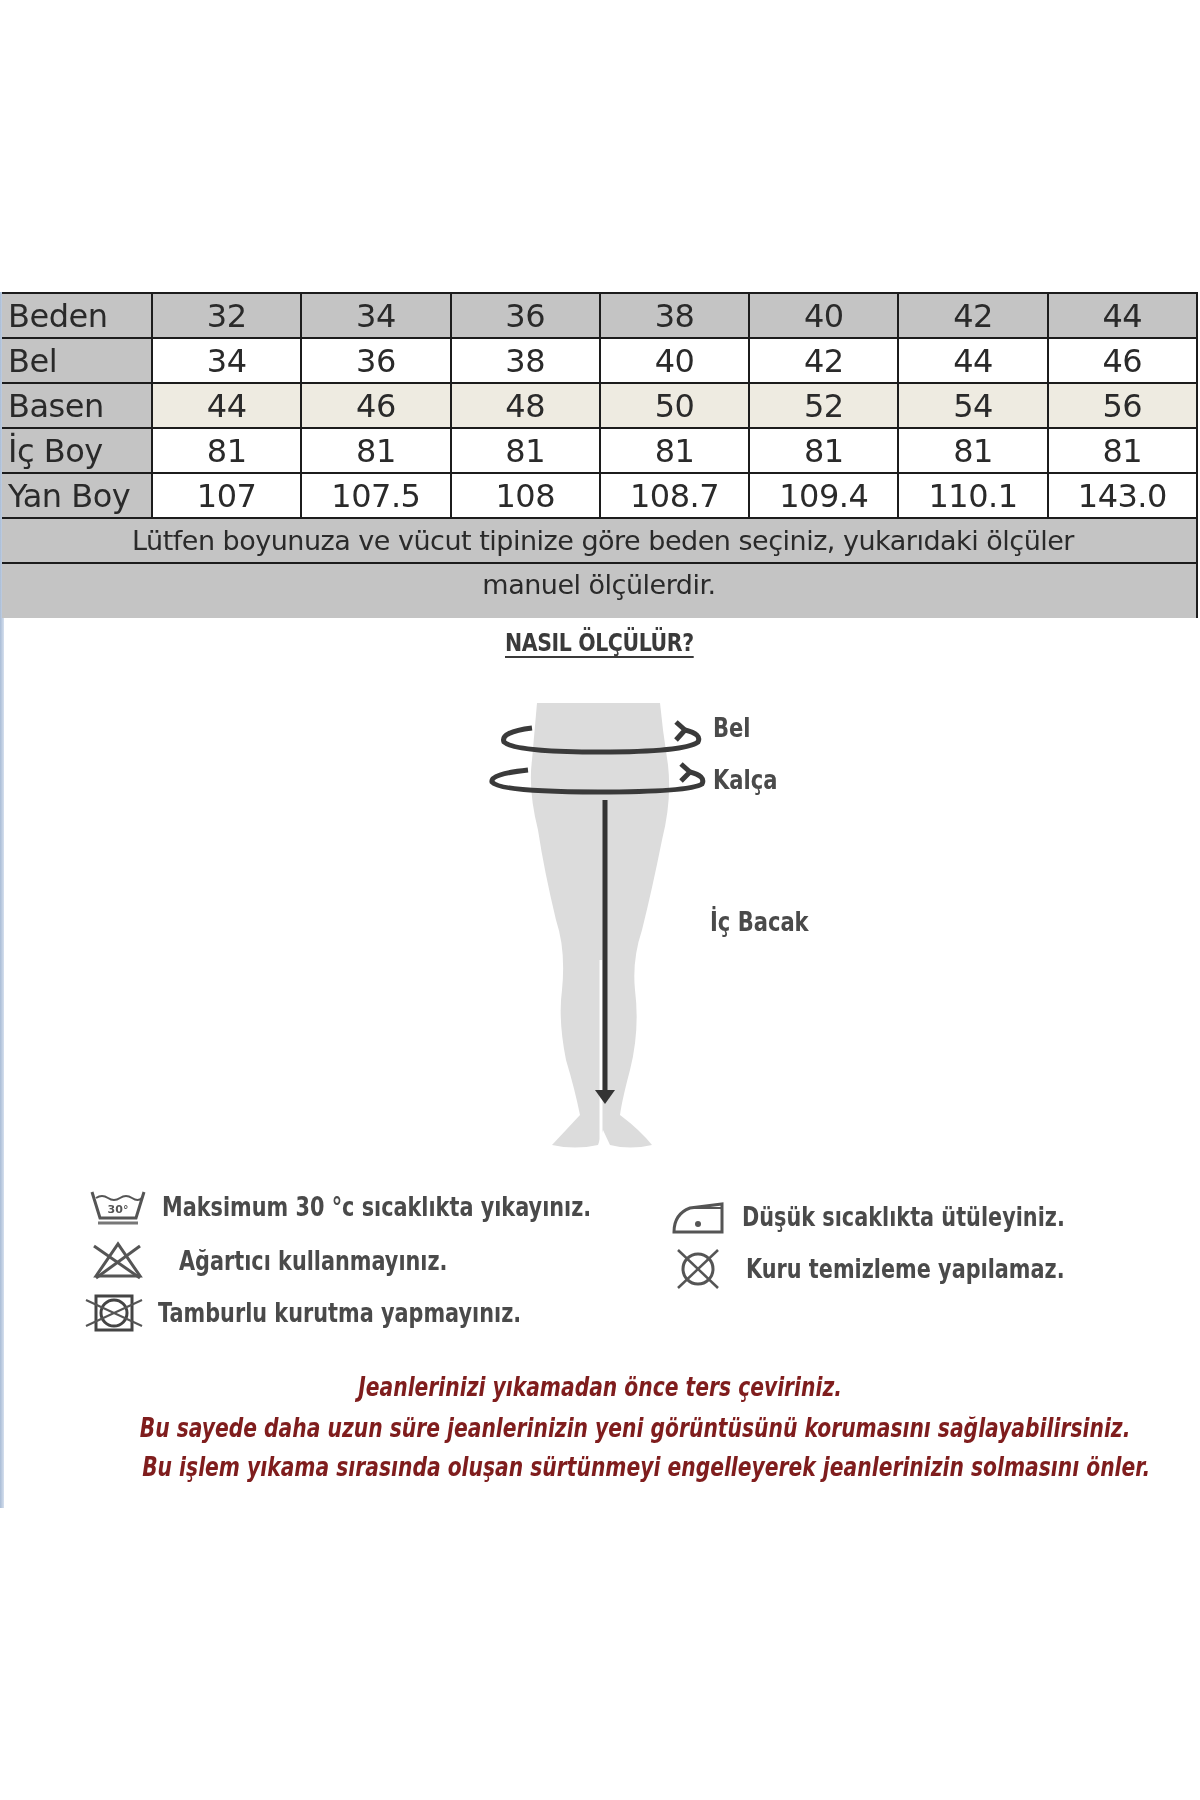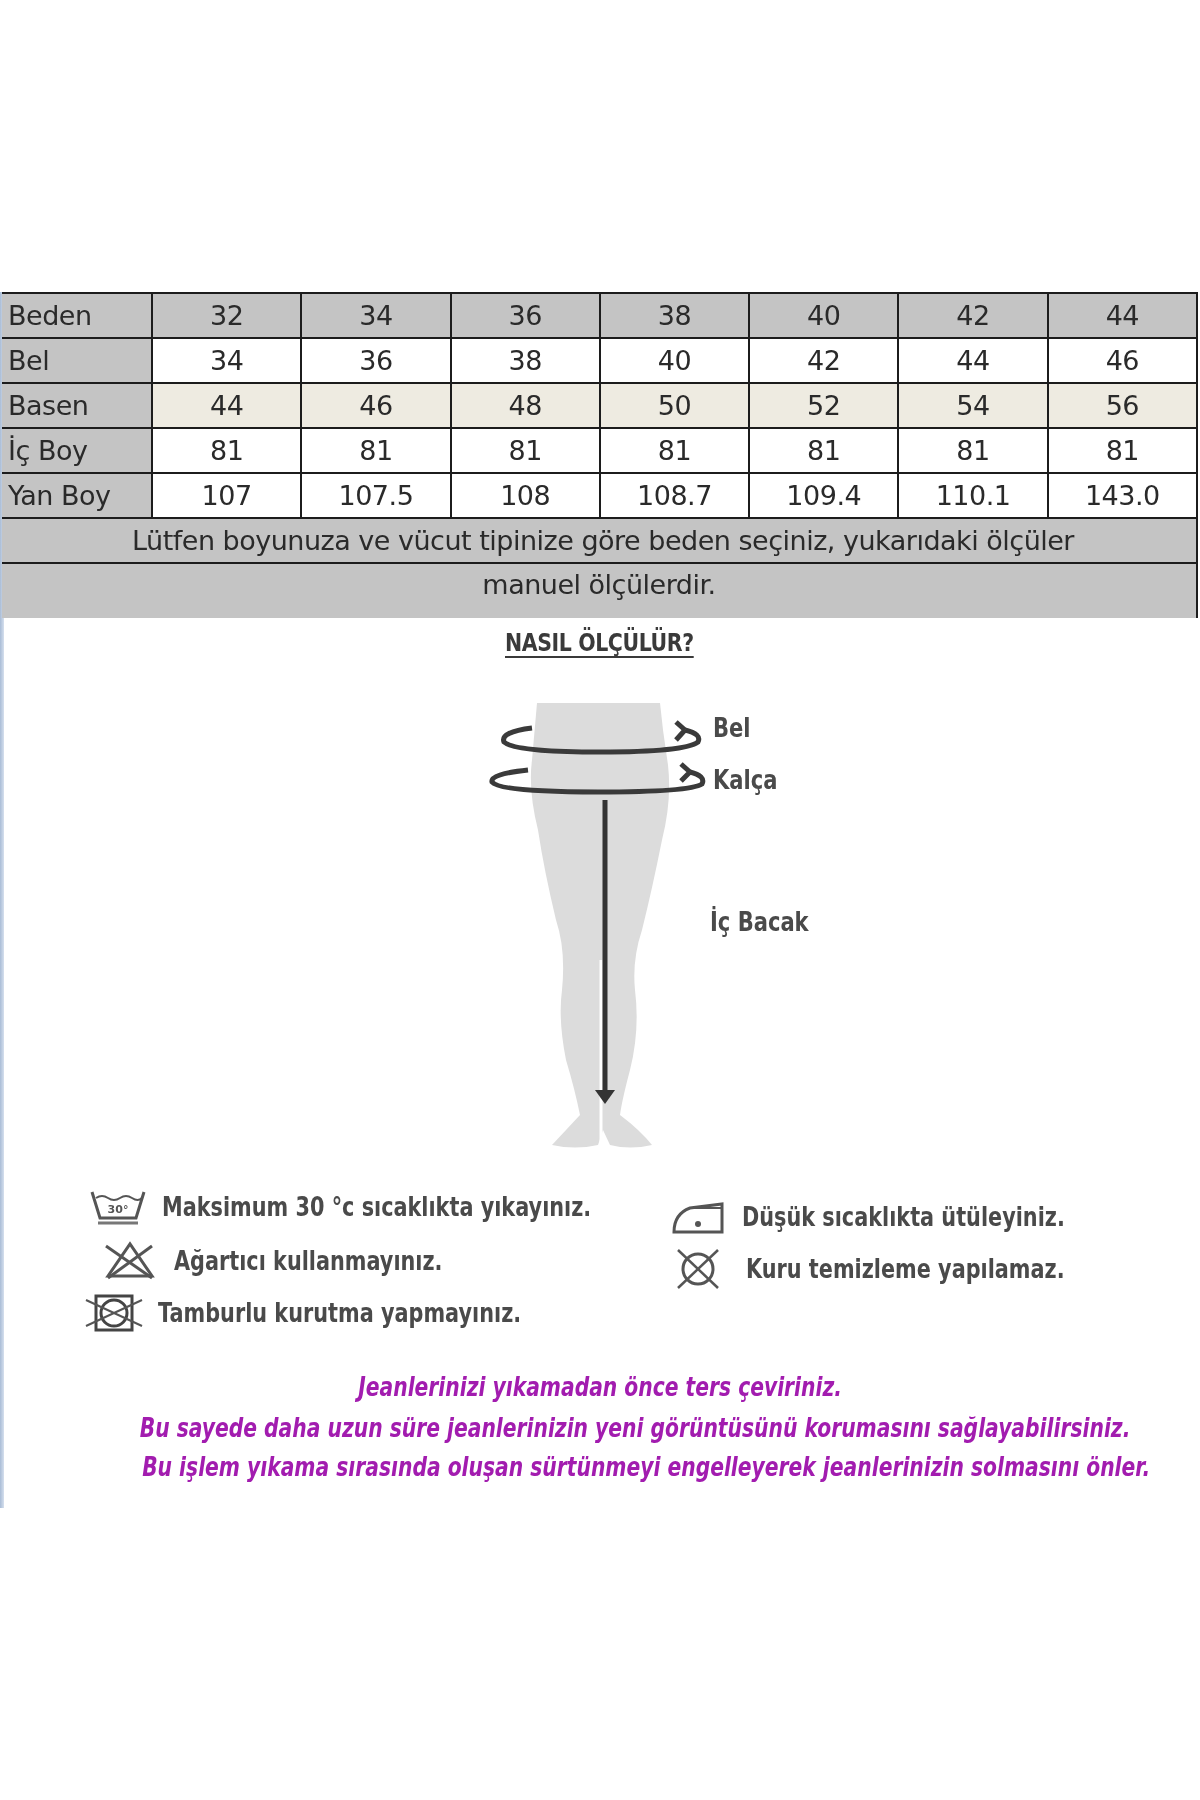--- a/index.html
+++ b/index.html
@@ -10,21 +10,21 @@
   .edge-strip {
     position: absolute; left: 0; top: 292px; width: 4px; height: 1216px;
     background: linear-gradient(to right, #a9bcd6, #d6e0ee);
   }
   table.size-table {
     position: absolute; left: 2px; top: 292px; width: 1196px;
     border-collapse: collapse; table-layout: fixed;
   }
   table.size-table td {
     border: 2px solid #1c1c1c; height: 43px; padding: 0;
-    font-size: 27px; text-align: center; vertical-align: middle; color: #2a2a2a;
+    font-size: 32px; text-align: center; vertical-align: middle; color: #2a2a2a;
     font-family: "DejaVu Sans", sans-serif; letter-spacing: -0.5px;
   }
   table.size-table td.label {
     background: #c4c4c4; text-align: left; padding-left: 6px; width: 143px;
     border-left: none;
   }
   tr.header-row td { background: #c4c4c4; }
   tr.row-white td.val { background: #ffffff; }
   tr.row-beige td.val { background: #eeebe1; }
   tr.note-row td {
@@ -46,21 +46,21 @@
   }
 
   .care-item { position: absolute; display: flex; align-items: center; }
   .care-icon { width: 60px; height: 42px; margin-right: 14px; flex: none; }
   .care-text {
     font-size: 26px; font-weight: bold; color: #4a4a4a; white-space: nowrap;
     transform: scaleX(0.80); transform-origin: left; font-family: "DejaVu Sans", sans-serif;
   }
   .tip {
     position: absolute; left: 0; width: 1200px; text-align: center;
-    font-size: 26px; font-weight: bold; font-style: italic; color: #a21caf; white-space: nowrap;
+    font-size: 26px; font-weight: bold; font-style: italic; color: #7f1d1d; white-space: nowrap;
     font-family: "DejaVu Sans", sans-serif;
   }
   .tip span { display: inline-block; transform: scaleX(0.78); }
 </style>
 </head>
 <body>
 
 <div class="edge-strip"></div>
 
 <table class="size-table">
@@ -148,21 +148,21 @@
 
 <div class="care-item" style="left:88px; top:1186px;">
   <svg class="care-icon" viewBox="0 0 60 42">
     <path d="M4 6 L12 32 L48 32 L56 6" fill="none" stroke="#555" stroke-width="3"></path>
     <path d="M8 12 Q14 8 20 12 Q26 16 32 12 Q38 8 44 12 Q50 16 54 12" fill="none" stroke="#555" stroke-width="2"></path>
     <line x1="10" y1="37" x2="50" y2="37" stroke="#777" stroke-width="3"></line>
     <text x="30" y="27" text-anchor="middle" font-size="11" font-weight="bold" fill="#555" font-family="DejaVu Sans, sans-serif">30°</text>
   </svg>
   <span class="care-text">Maksimum 30 °c sıcaklıkta yıkayınız.</span>
 </div>
-<div class="care-item" style="left:100px; top:1240px;">
+<div class="care-item" style="left:88px; top:1240px;gap:17px;">
   <svg class="care-icon" viewBox="0 0 60 42">
     <path d="M8 36 L30 4 L52 36 Z" fill="none" stroke="#555" stroke-width="3"></path>
     <line x1="6" y1="6" x2="52" y2="38" stroke="#555" stroke-width="3"></line>
     <line x1="52" y1="6" x2="8" y2="38" stroke="#555" stroke-width="3"></line>
   </svg>
   <span class="care-text">Ağartıcı kullanmayınız.</span>
 </div>
 <div class="care-item" style="left:84px; top:1292px;">
   <svg class="care-icon" viewBox="0 0 60 42">
     <rect x="12" y="4" width="36" height="34" fill="none" stroke="#444" stroke-width="3"></rect>

